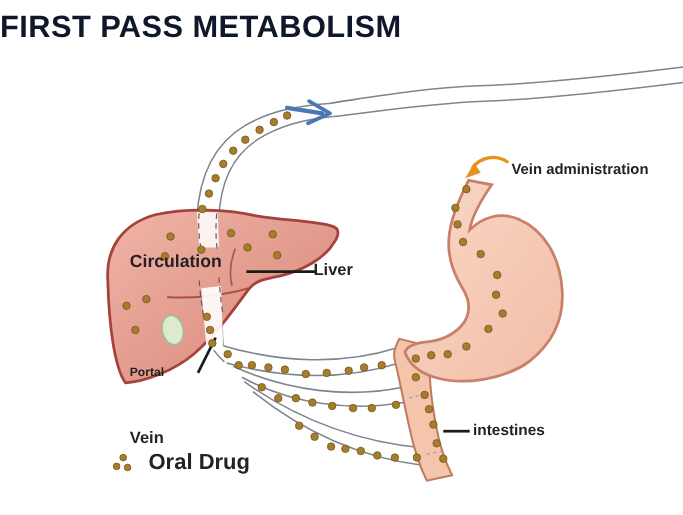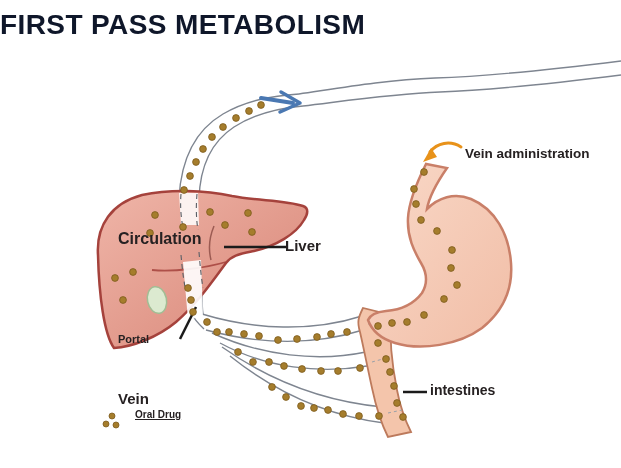--- a/index.html
+++ b/index.html
@@ -7,21 +7,21 @@
           font-family:"Liberation Sans",sans-serif;}
   .canvas svg{position:absolute;left:0;top:0;}
   .label{position:absolute;font-weight:700;color:#262122;white-space:nowrap;line-height:1.05;}
   .title{left:0;width:100%;top:10px;font-size:28px;letter-spacing:.4px;color:#0f172a;}
   .lbl-systemic{left:348px;top:69px;font-size:14px;}
   .lbl-oral-admin{left:465px;top:147px;font-size:13.5px;}
   .lbl-metabolism{left:118px;top:231px;font-size:16px;}
   .lbl-liver{left:285px;top:238px;font-size:15px;}
   .lbl-portal{left:118px;top:334px;font-size:11px;}
   .lbl-vein{left:118px;top:355px;font-size:15px;margin-top:36px;}
-  .lbl-oral-drug{left:135px;top:410px;font-size:10px;text-decoration:underline;}
+  .lbl-oral-drug{left:135px;top:410px;font-size:20px;}
   .lbl-intestines{left:430px;top:383px;font-size:14px;}
 </style>
 </head>
 <body>
 
 <div class="canvas">
 
 <svg id="diagram-svg" width="621" height="468" viewBox="0 0 621 468">
   <defs>
     <linearGradient id="liverGrad" x1="0" y1="0" x2="1" y2="1">

